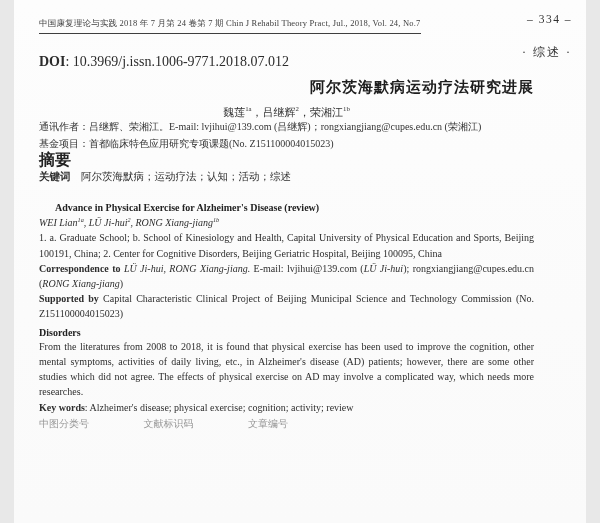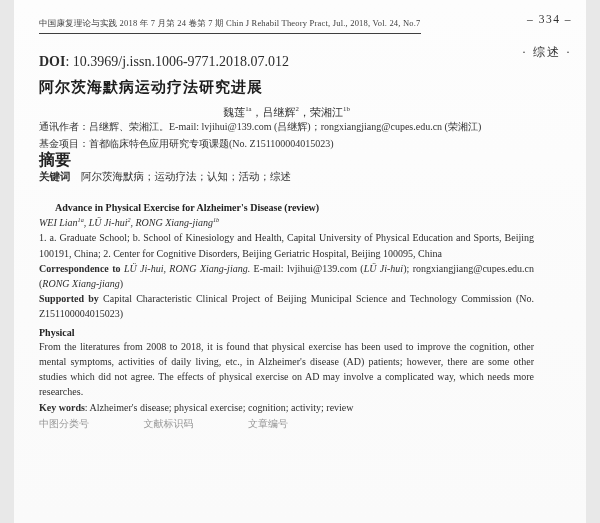--- a/index.html
+++ b/index.html
@@ -16,21 +16,21 @@
   .journal-line{
     display:inline-block;white-space:nowrap;
     font-size:8.5px;color:#3c3c3c;letter-spacing:0.2px;
     border-bottom:1.5px solid #3f3f3f;padding-bottom:3px;
   }
   .page-number{position:absolute;top:13px;right:14px;font-size:11.5px;letter-spacing:1.5px;color:#2f2f2f;}
   .article-type{position:absolute;top:44px;right:14px;font-size:12px;letter-spacing:2px;color:#2f2f2f;}
   .column{position:absolute;left:25px;top:56px;width:495px;}
   .doi-line{font-size:14px;line-height:12px;color:#2c2c2c;}
   .title-cn{
-    margin:9px 0 0;text-align:left;
+    margin:9px 0 0;text-align:right;
     font-family:"DejaVu Sans","Liberation Sans",sans-serif;
     font-size:15px;font-weight:bold;line-height:20px;letter-spacing:1px;color:#1d1d1d;
   }
   .authors-cn{margin-top:8px;text-align:center;font-size:11px;line-height:14px;color:#333;}
   .affil-cn{margin-top:18px;font-size:10px;line-height:16.5px;text-align:justify;color:#323232;}
   .meta-cn{font-size:10px;line-height:16.5px;text-align:justify;color:#323232;}
   .sec-head-cn{font-size:16px;line-height:16.5px;font-weight:bold;color:#222;}
   .para-cn{margin:0;font-size:10.6px;line-height:16.5px;text-align:justify;text-indent:2em;color:#2e2e2e;}
   .kw-cn{font-size:10.5px;line-height:16.5px;color:#2e2e2e;}
   .en-block{margin-top:15px;font-size:10px;line-height:15.2px;color:#2e2e2e;}
@@ -83,21 +83,21 @@
       <div class="en-title">Advance in Physical Exercise for Alzheimer's Disease (review)</div>
 
       <div class="en-authors"><span class="i">WEI Lian</span><sup class="i">1a</sup><span class="i">, </span><span class="i">LÜ Ji-hui</span><sup class="i">2</sup><span class="i">, </span><span class="i">RONG Xiang-jiang</span><sup class="i">1b</sup></div>
 
       <div class="en-affil">1. a. Graduate School; b. School of Kinesiology and Health, Capital University of Physical Education and Sports, Beijing 100191, China; 2. Center for Cognitive Disorders, Beijing Geriatric Hospital, Beijing 100095, China</div>
 
       <div class="en-meta"><span class="b">Correspondence to</span><span>  </span><span class="i">LÜ Ji-hui, RONG Xiang-jiang.</span><span> E-mail: lvjihui@139.com (</span><span class="i">LÜ Ji-hui</span><span>); rongxiangjiang@cupes.edu.cn (</span><span class="i">RONG Xiang-jiang</span><span>)</span></div>
 
       <div class="en-meta"><span class="b">Supported by</span><span>  Capital Characteristic Clinical Project of Beijing Municipal Science and Technology Commission (No. Z151100004015023)</span></div>
 
-      <div class="en-sec-head">Physical</div>
+      <div class="en-sec-head">Disorders</div>
 
       <p class="en-para">From the literatures from 2008 to 2018, it is found that physical exercise has been used to improve the cognition, other mental symptoms, activities of daily living, etc., in Alzheimer's disease (AD) patients; however, there are some other studies which did not agree. The effects of physical exercise on AD may involve a complicated way, which needs more researches.</p>
 
       <div class="en-kw"><span class="b">Key words</span><span>: Alzheimer's disease; physical exercise; cognition; activity; review</span></div>
 
       <div class="clc-line">
         <span>中图分类号</span>
         <span>文献标识码</span>
         <span>文章编号</span>
       </div>

